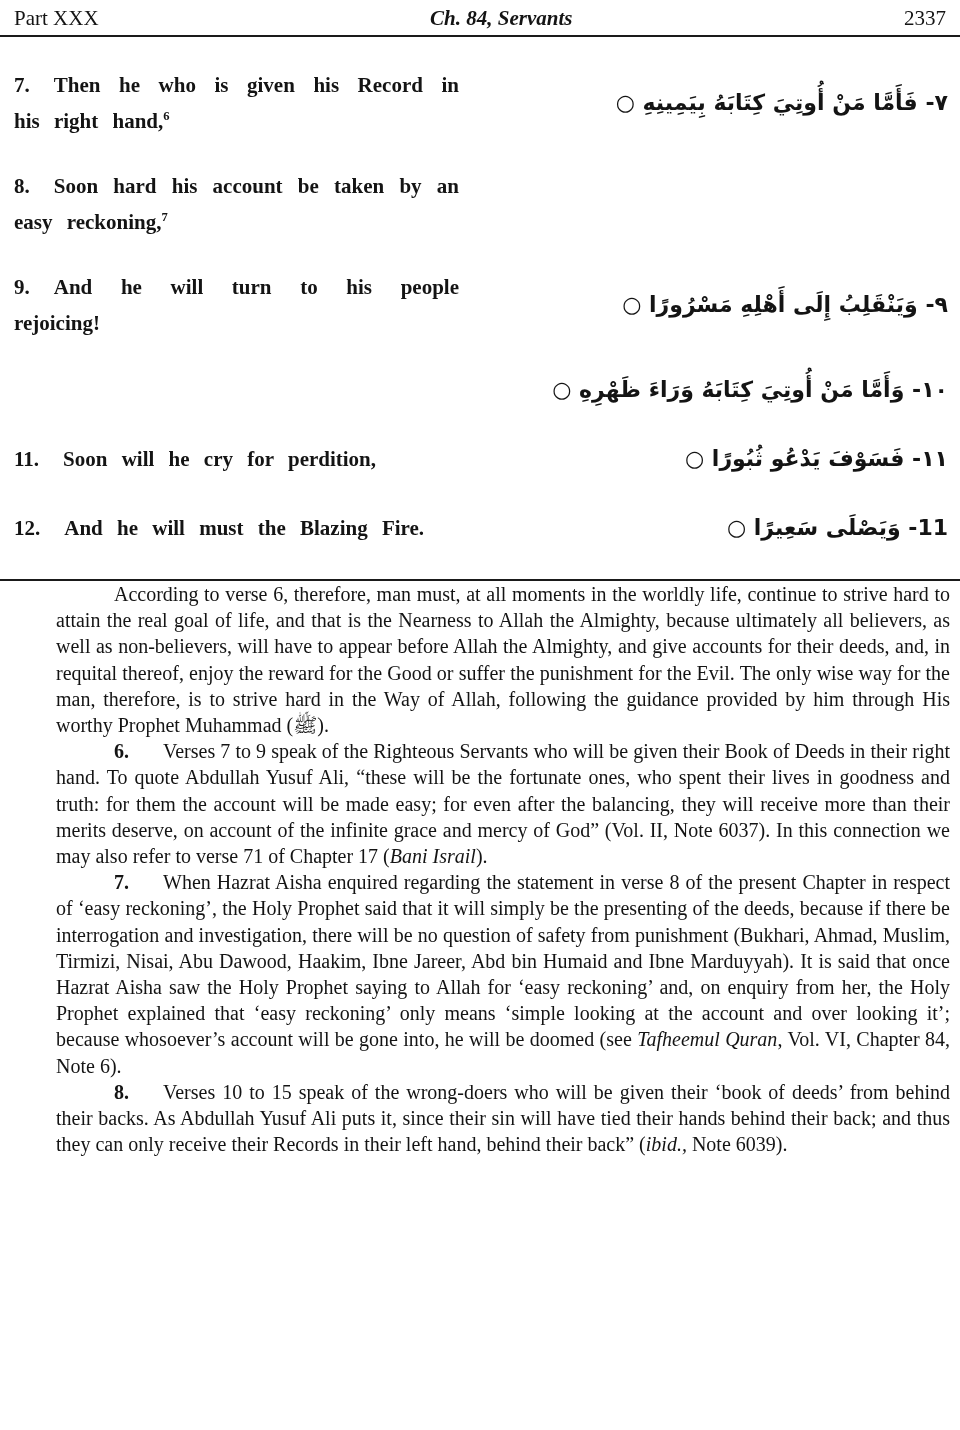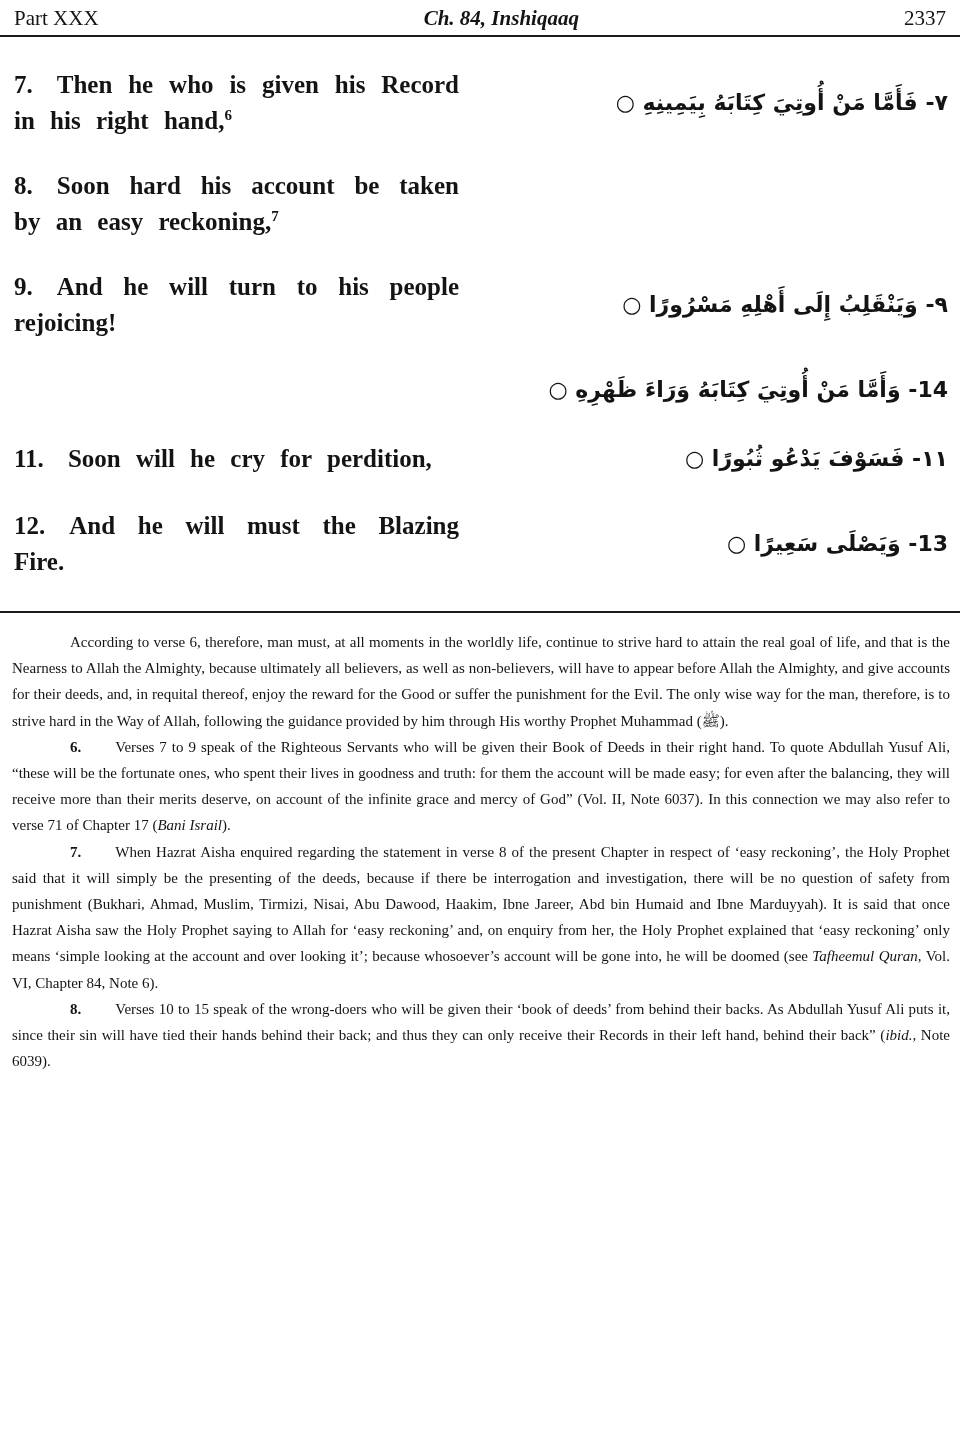--- a/index.html
+++ b/index.html
@@ -16,81 +16,82 @@
     padding:6px 14px 4px 14px;
     border-bottom:2px solid #1a1a1a;
     font-size:21px;
   }
   .hdr-center { font-style:italic; font-weight:bold; }
 
   .verses { padding:30px 12px 2px 14px; }
   .verse-row { display:flex; align-items:center; margin-bottom:29px; }
   .verse-en {
     width:445px; margin:0;
-    font-weight:bold; font-size:25px; line-height:36px;
+    font-weight:bold; font-size:21px; line-height:36px;
     text-align:justify; word-spacing:9px;
   }
   .vnum { margin-right:24px; }
   .fn { font-size:60%; vertical-align:super; line-height:0; font-weight:bold; }
   .verse-ar {
     flex:1; margin:0 0 0 18px;
     font-family:"DejaVu Sans", sans-serif;
     font-weight:bold; font-size:22px; line-height:40px;
     direction:rtl; text-align:right;
   }
 
   .rule { border-top:2px solid #1a1a1a; height:0; }
 
   .commentary {
-    padding:16px 10px 6px 12px;
-    font-size:15px; line-height:26.2px;
+    padding:0 10px 6px 12px;
+    font-size:20px; line-height:26.2px;
     text-align:justify;
+    margin-left:44px;
   }
   .note { margin:0; text-indent:58px; }
   .note-num { margin-right:34px; }
 </style>
 </head>
 <body>
 
 <div class="page">
 
   <header class="page-header">
     <span class="hdr-left">Part XXX</span>
-    <span class="hdr-center">Ch. 84, Inshiqaaq</span>
+    <span class="hdr-center">Ch. 84, Servants</span>
     <span class="hdr-right">2337</span>
   </header>
 
   <section class="verses">
 
     <div class="verse-row">
       <p class="verse-en"><span class="vnum">7.</span><span>Then he who is given his Record in his right hand,</span><sup class="fn">6</sup></p>
       <p class="verse-ar" dir="rtl">٧- فَأَمَّا مَنْ أُوتِيَ كِتَابَهُ بِيَمِينِهِ ○</p>
     </div>
 
     <div class="verse-row">
       <p class="verse-en"><span class="vnum">8.</span><span>Soon hard his account be taken by an easy reckoning,</span><sup class="fn">7</sup></p>
     </div>
 
     <div class="verse-row">
       <p class="verse-en"><span class="vnum">9.</span><span>And he will turn to his people rejoicing!</span></p>
       <p class="verse-ar" dir="rtl">٩- وَيَنْقَلِبُ إِلَى أَهْلِهِ مَسْرُورًا ○</p>
     </div>
 
     <div class="verse-row">
-      <p class="verse-ar" dir="rtl">14- وَأَمَّا مَنْ أُوتِيَ كِتَابَهُ وَرَاءَ ظَهْرِهِ ○</p>
+      <p class="verse-ar" dir="rtl">١٠- وَأَمَّا مَنْ أُوتِيَ كِتَابَهُ وَرَاءَ ظَهْرِهِ ○</p>
     </div>
 
     <div class="verse-row">
       <p class="verse-en"><span class="vnum">11.</span><span>Soon will he cry for perdition,</span></p>
       <p class="verse-ar" dir="rtl">١١- فَسَوْفَ يَدْعُو ثُبُورًا ○</p>
     </div>
 
     <div class="verse-row">
       <p class="verse-en"><span class="vnum">12.</span><span>And he will must the Blazing Fire.</span></p>
-      <p class="verse-ar" dir="rtl">13- وَيَصْلَى سَعِيرًا ○</p>
+      <p class="verse-ar" dir="rtl">11- وَيَصْلَى سَعِيرًا ○</p>
     </div>
 
   </section>
 
   <div class="rule"></div>
 
   <section class="commentary">
 
     <p class="note"><span>According to verse 6, therefore, man must, at all moments in the worldly life, continue to strive hard to attain the real goal of life, and that is the Nearness to Allah the Almighty, because ultimately all believers, as well as non-believers, will have to appear before Allah the Almighty, and give accounts for their deeds, and, in requital thereof, enjoy the reward for the Good or suffer the punishment for the Evil. The only wise way for the man, therefore, is to strive hard in the Way of Allah, following the guidance provided by him through His worthy Prophet Muhammad (ﷺ).</span></p>
 

